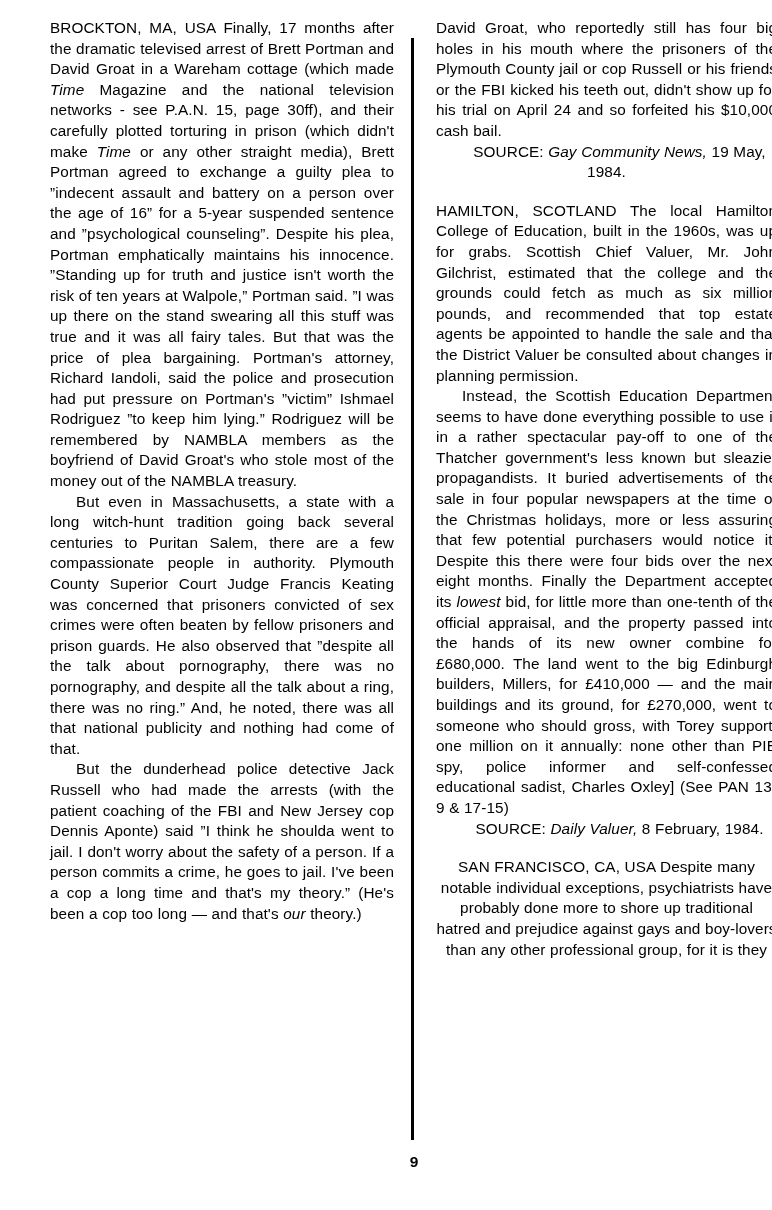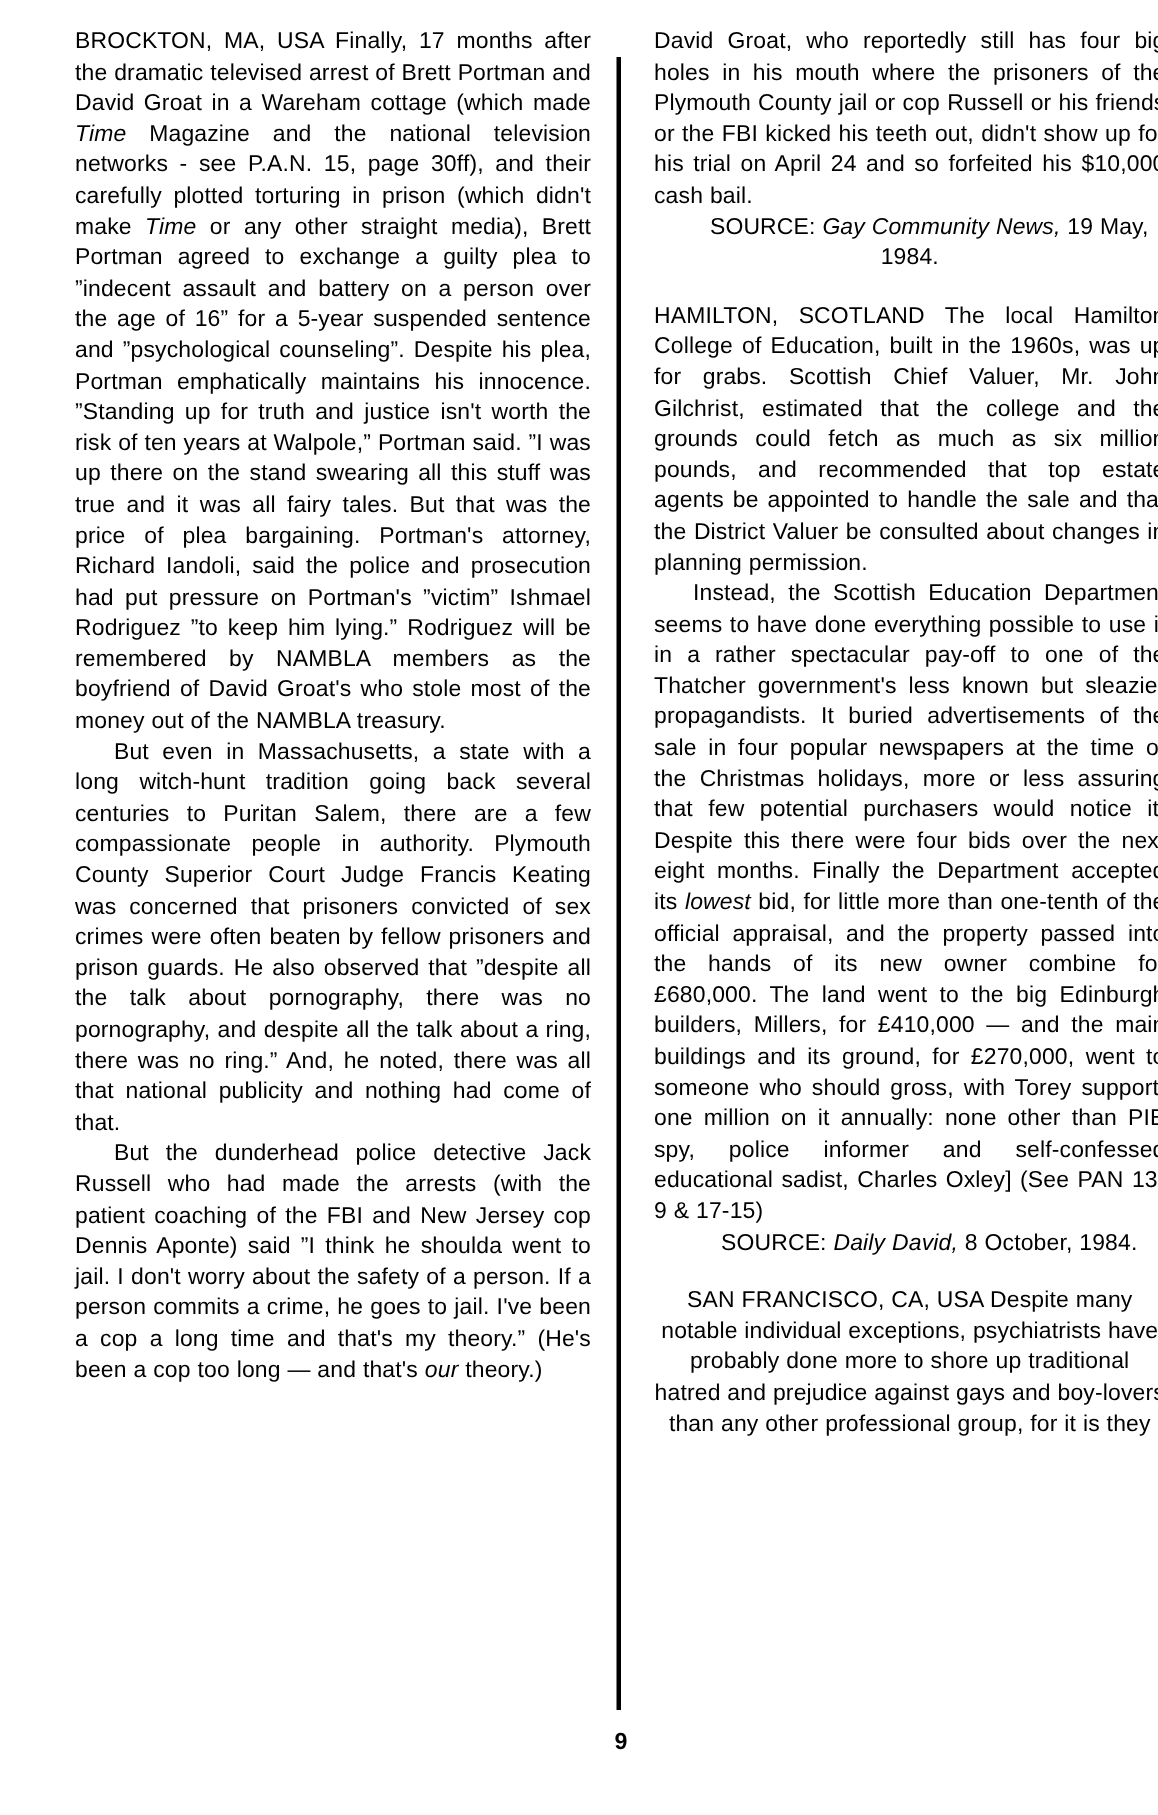--- a/index.html
+++ b/index.html
@@ -108,21 +108,21 @@
         </div>
       </div>
     <div class="column column-right">
         <div class="story">
           <p class="para"><span>David Groat, who reportedly still has four big holes in his mouth where the prisoners of the Plymouth County jail or cop Russell or his friends or the FBI kicked his teeth out, didn't show up for his trial on April 24 and so forfeited his $10,000 cash bail.</span></p>
           <p class="para indent last-of-story"><span>SOURCE: </span><em>Gay Community News,</em><span> 19 May, 1984.</span></p>
         </div>
         <div class="story">
           <p class="para"><span>HAMILTON, SCOTLAND The local Hamilton College of Education, built in the 1960s, was up for grabs. Scottish Chief Valuer, Mr. John Gilchrist, estimated that the college and the grounds could fetch as much as six million pounds, and recommended that top estate agents be appointed to handle the sale and that the District Valuer be consulted about changes in planning permission.</span></p>
           <p class="para indent"><span>Instead, the Scottish Education Department seems to have done everything possible to use it in a rather spectacular pay-off to one of the Thatcher government's less known but sleazier propagandists. It buried advertisements of the sale in four popular newspapers at the time of the Christmas holidays, more or less assuring that few potential purchasers would notice it. Despite this there were four bids over the next eight months. Finally the Department accepted its </span><em>lowest</em><span> bid, for little more than one-tenth of the official appraisal, and the property passed into the hands of its new owner combine for £680,000. The land went to the big Edinburgh builders, Millers, for £410,000 — and the main buildings and its ground, for £270,000, went to someone who should gross, with Torey support, one million on it annually: none other than PIE spy, police informer and self-confessed educational sadist, Charles Oxley] (See PAN 13-9 &amp; 17-15)</span></p>
-          <p class="para indent last-of-story"><span>SOURCE: </span><em>Daily David,</em><span> 8 October, 1984.</span></p>
+          <p class="para indent last-of-story"><span>SOURCE: </span><em>Daily Valuer,</em><span> 8 February, 1984.</span></p>
         </div>
         <div class="story">
           <p class="para last-of-story"><span>SAN FRANCISCO, CA, USA Despite many notable individual exceptions, psychiatrists have probably done more to shore up traditional hatred and prejudice against gays and boy-lovers than any other professional group, for it is they</span></p>
         </div>
       </div>
   </div>
 
   <div class="page-number">9</div>
 
 </div>

